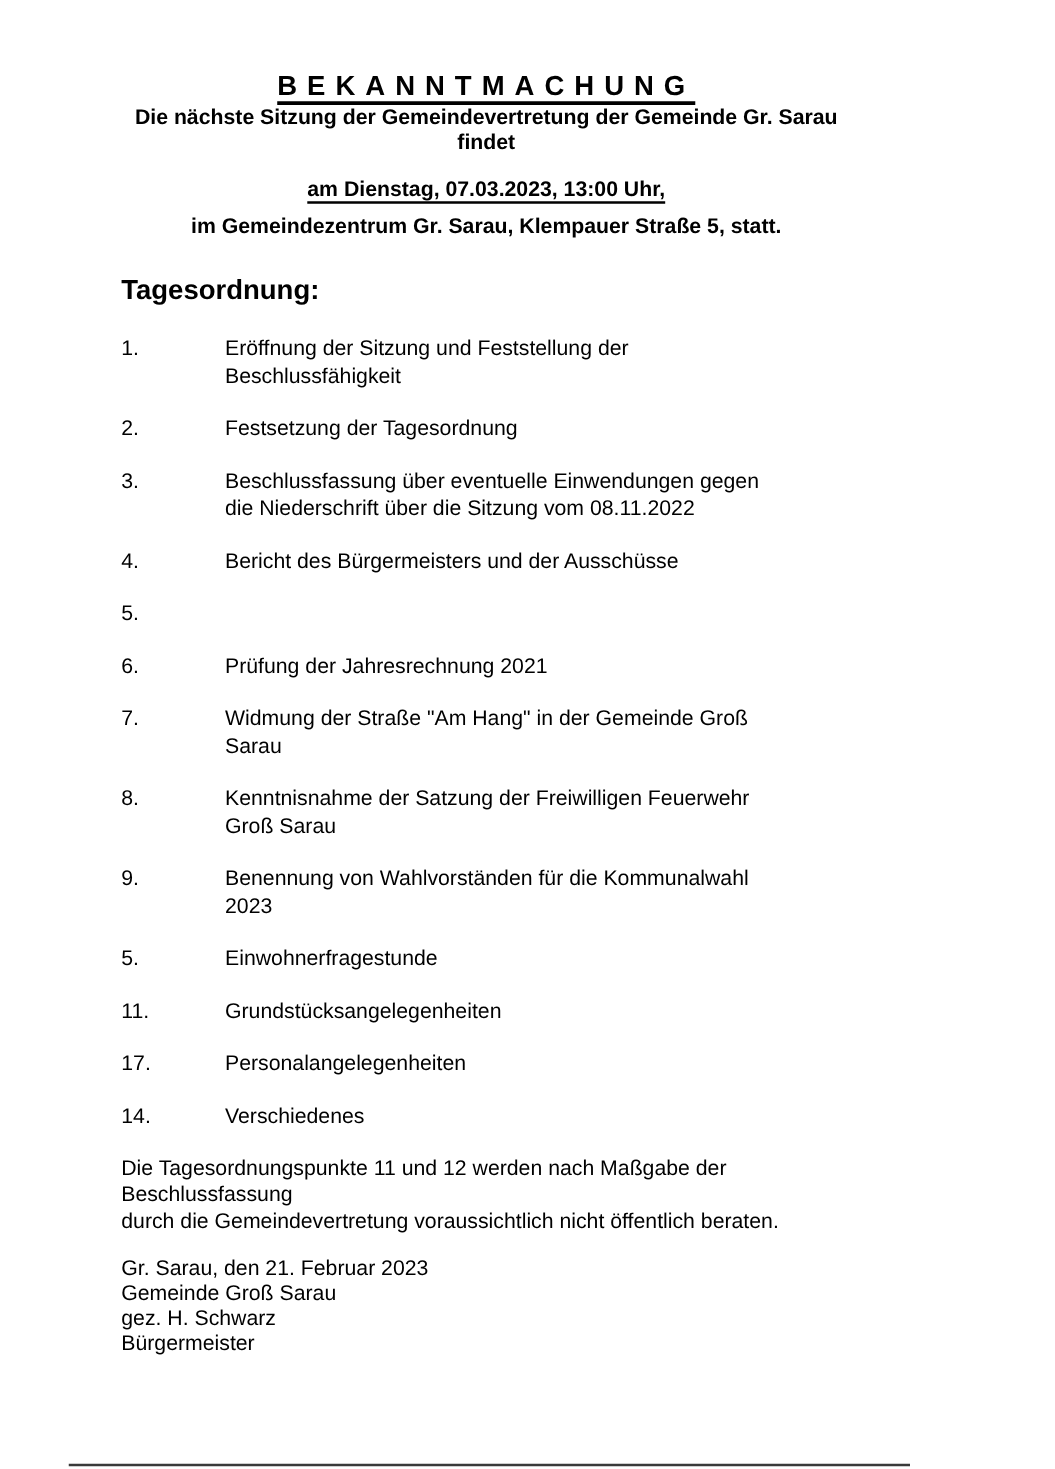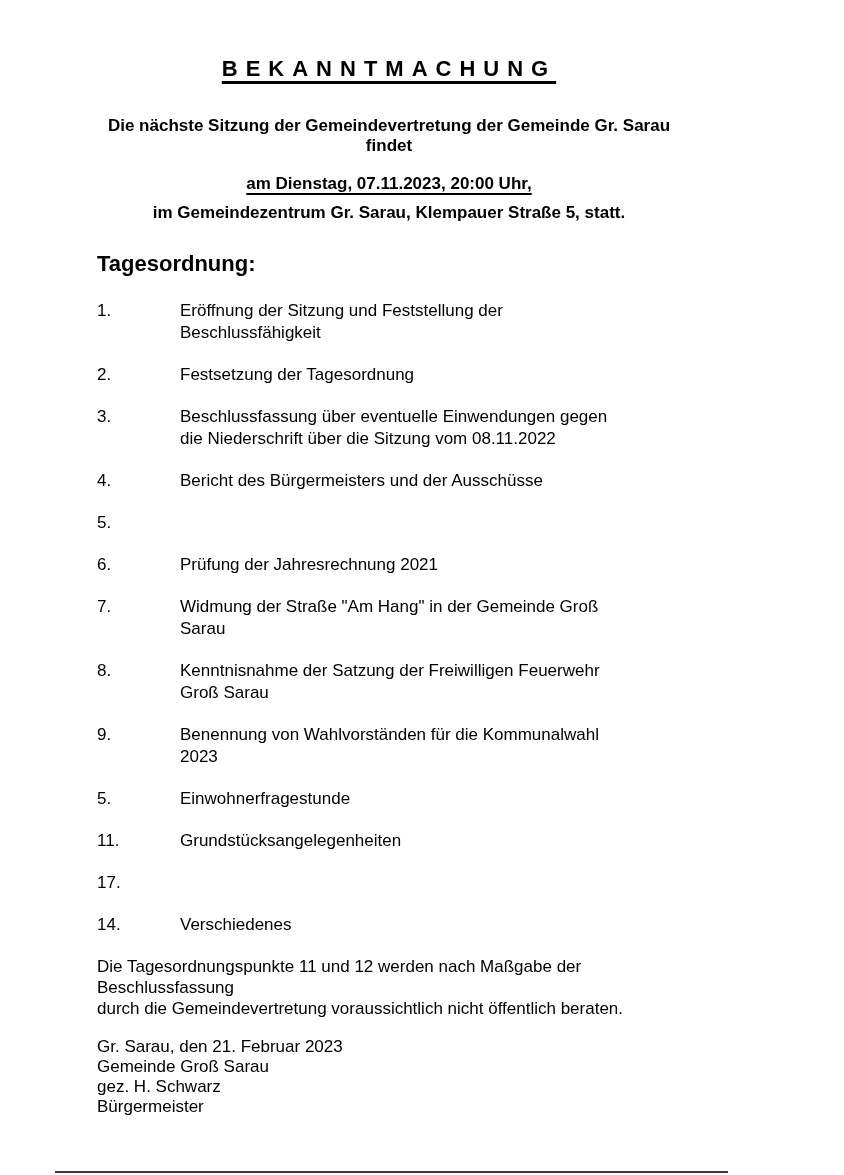--- a/index.html
+++ b/index.html
@@ -29,21 +29,21 @@
     text-decoration: underline;
     text-decoration-thickness: 2.5px;
     text-underline-offset: 5px;
   }
   .intro {
     margin: 0;
     text-align: center;
     font-weight: bold;
     line-height: 20px;
   }
-  .intro-1 { margin-top: 32px; }
+  .intro-1 { }
   .intro-2 {
     margin-top: 18px;
     text-decoration: underline;
     text-decoration-thickness: 2px;
     text-underline-offset: 4px;
   }
   .intro-3 { margin-top: 9px; }
   .agenda-heading {
     margin: 31px 0 0 0;
     font-size: 22px;
@@ -89,21 +89,21 @@
 </style>
 </head>
 <body>
 
 <div class="page">
 
   <h1 class="title">BEKANNTMACHUNG</h1>
 
   <p class="intro intro-1">Die nächste Sitzung der Gemeindevertretung der Gemeinde Gr. Sarau findet</p>
 
-  <p class="intro intro-2">am Dienstag, 07.11.2023, 20:00 Uhr,</p>
+  <p class="intro intro-2">am Dienstag, 07.03.2023, 13:00 Uhr,</p>
 
   <p class="intro intro-3">im Gemeindezentrum Gr. Sarau, Klempauer Straße 5, statt.</p>
 
   <h2 class="agenda-heading">Tagesordnung:</h2>
 
   <ol class="agenda-list" id="agenda-list">
   <li class="agenda-item">
     <span class="num">1.</span>
     <span class="txt">Eröffnung der Sitzung und Feststellung der
 Beschlussfähigkeit</span>
@@ -157,20 +157,21 @@
     <span class="txt">Einwohnerfragestunde</span>
   </li>
 
   <li class="agenda-item">
     <span class="num">11.</span>
     <span class="txt">Grundstücksangelegenheiten</span>
   </li>
 
   <li class="agenda-item">
     <span class="num">17.</span>
+    <span class="txt">Personalangelegenheiten</span>
   </li>
 
 
   <li class="agenda-item">
     <span class="num">14.</span>
     <span class="txt">Verschiedenes</span>
   </li>
 </ol>
 
   <p class="closing">Die Tagesordnungspunkte 11 und 12 werden nach Maßgabe der Beschlussfassung

